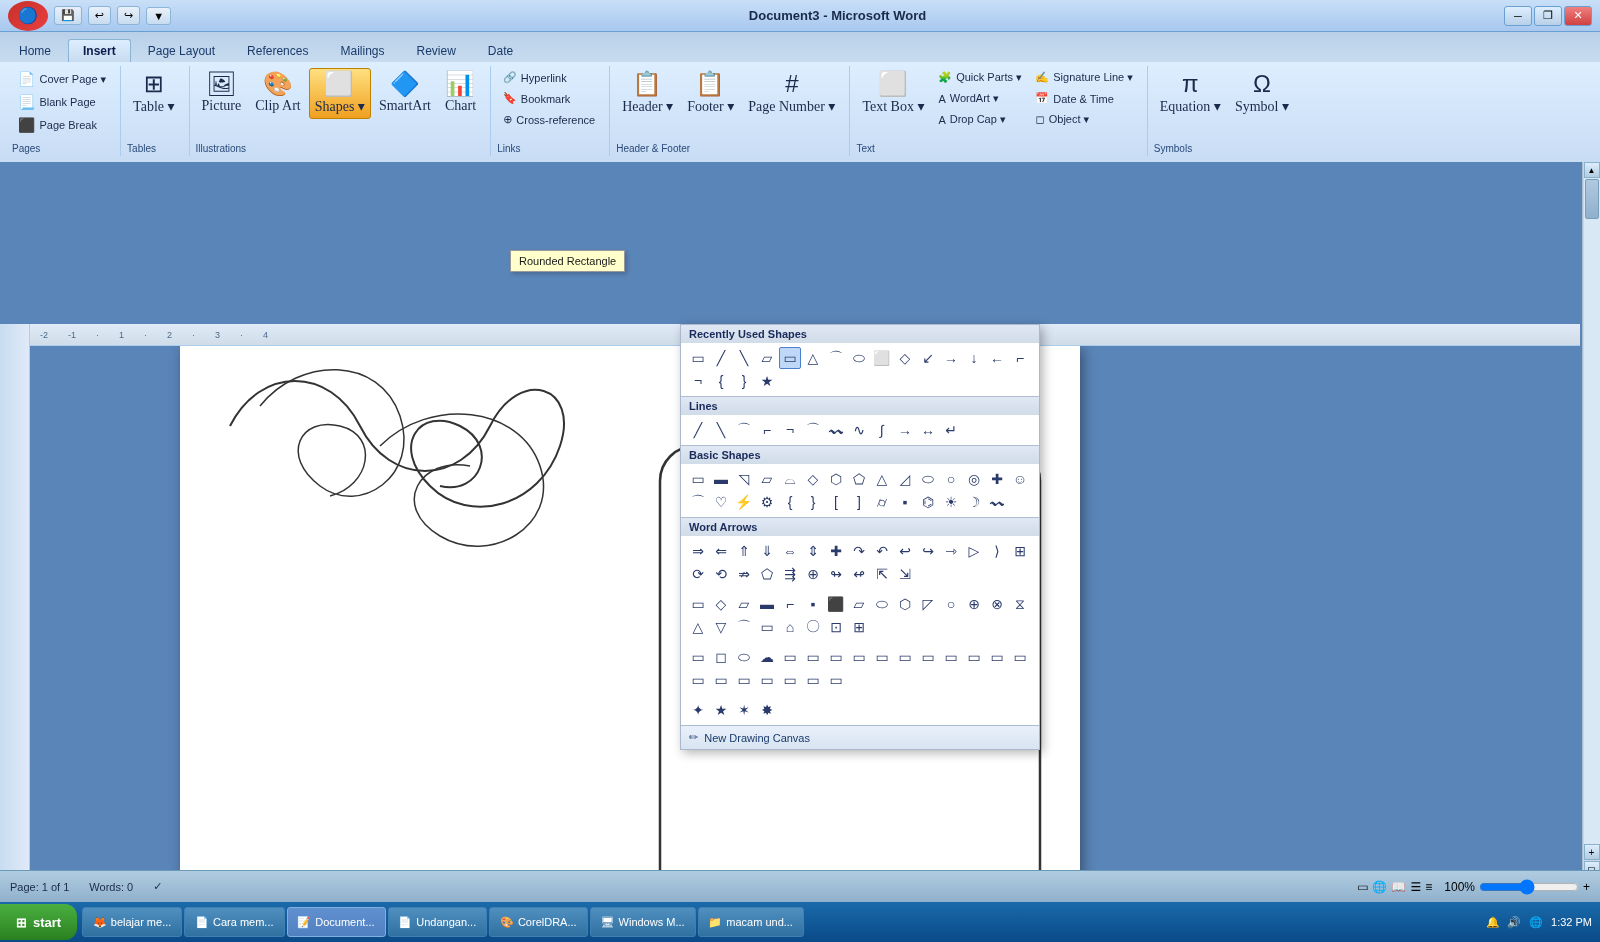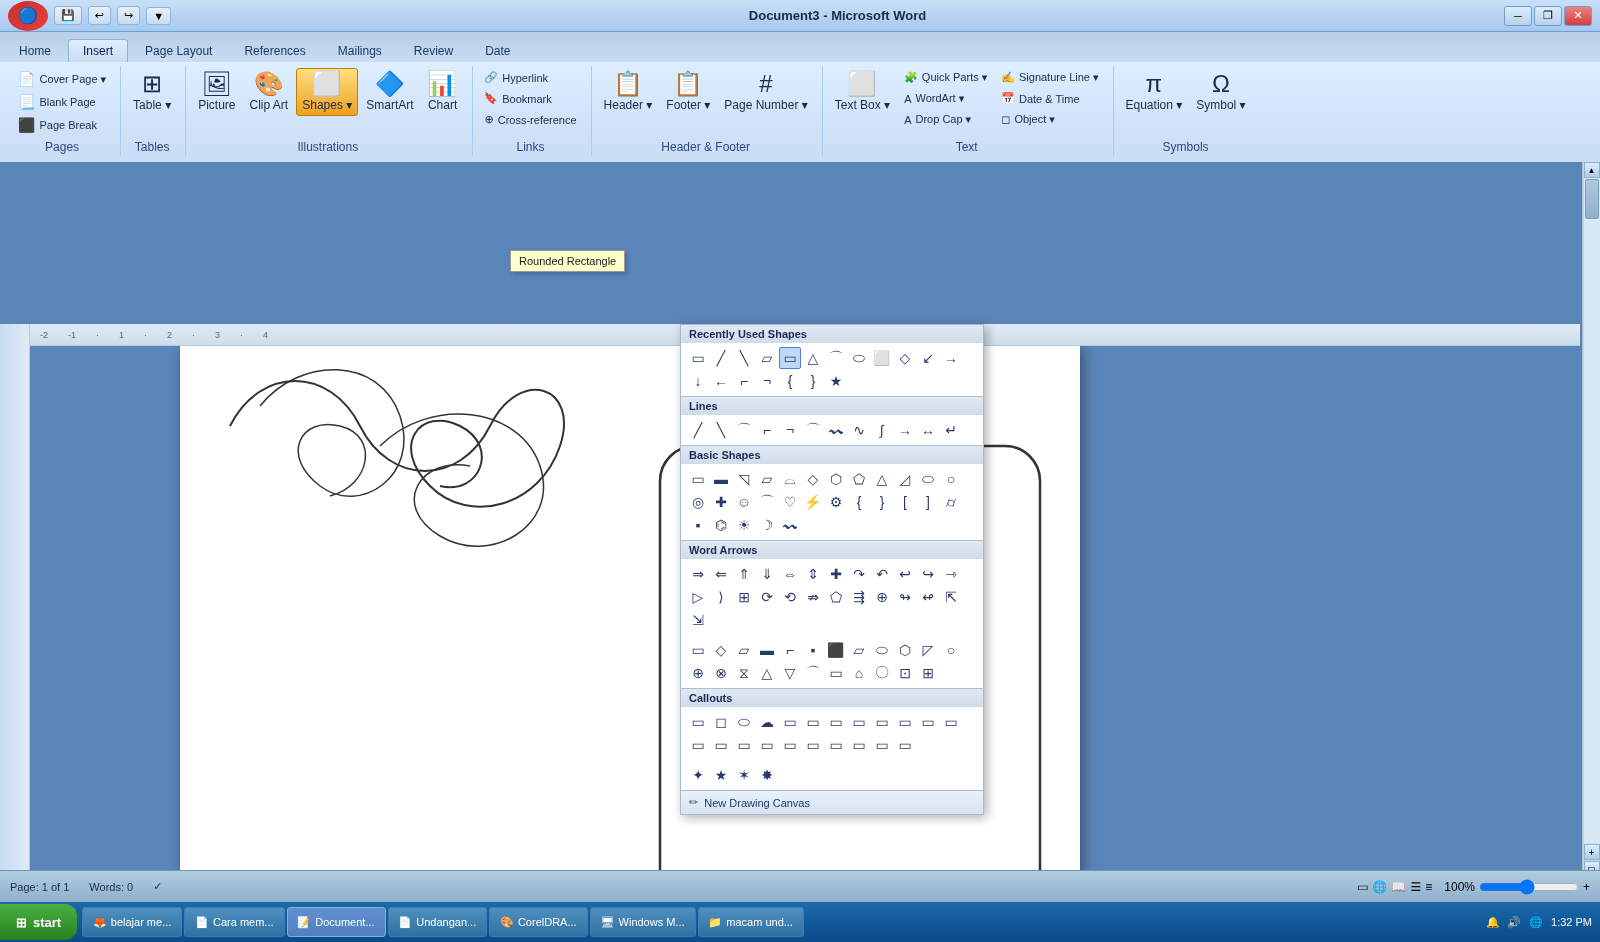--- a/index.html
+++ b/index.html
@@ -65,21 +65,21 @@
       cursor: pointer;
       border-radius: 3px 3px 0 0;
       border: 1px solid transparent;
       border-bottom: none;
       margin-right: 2px;
       margin-top: 28px;
     }
     .ribbon-tab.active {
       background: linear-gradient(to bottom, #ddeeff, #c8dcf0);
       border-color: #8ab4d4;
-      font-weight: normal;
+      font-weight: bold;
       color: #0a1a4a;
     }
 
     
     #ribbon-content {
       background: linear-gradient(to bottom, #ddeeff 0%, #c8dcf4 100%);
       padding: 4px 8px 6px;
       display: flex;
       align-items: stretch;
       gap: 2px;
@@ -89,23 +89,23 @@
     .ribbon-group {
       display: flex;
       flex-direction: column;
       align-items: flex-start;
       padding: 2px 8px 2px 4px;
       border-right: 1px solid #aaccee;
       min-width: fit-content;
     }
     .ribbon-group:last-child { border-right: none; }
     .ribbon-group-label {
-      font-size: 12px;
+      font-size: 10px;
       color: #2a4a7a;
-      text-align: center;
+      text-align: left;
       width: 100%;
       margin-top: auto;
       padding-top: 2px;
     }
 
     .group-items {
       display: flex;
       gap: 2px;
       align-items: flex-start;
       flex: 1;
@@ -120,21 +120,21 @@
       border-radius: 3px;
       cursor: pointer;
       border: 1px solid transparent;
       min-width: 40px;
       font-size: 10px;
       color: #1a2a4a;
       gap: 2px;
     }
     .ribbon-btn.active { background: linear-gradient(to bottom, #ffe080, #f0a020); border-color: #c08000; }
     .ribbon-btn .icon { font-size: 24px; line-height: 1; }
-    .ribbon-btn .label { font-size: 12px; text-align: center; color: #1a2a4a; }
+    .ribbon-btn .label { font-size: 14px; text-align: center; color: #1a2a4a; font-family: Liberation Serif, serif; }
 
     .ribbon-btn-small {
       display: flex;
       align-items: center;
       gap: 4px;
       padding: 2px 5px;
       border-radius: 3px;
       cursor: pointer;
       border: 1px solid transparent;
       font-size: 11px;
@@ -143,21 +143,21 @@
     }
     .ribbon-btn-small .icon { font-size: 14px; }
 
     .pages-group { flex-direction: column; gap: 1px; }
 
     
     #shapes-dropdown {
       position: absolute;
       top: 162px;
       left: 340px;
-      width: 304px;
+      width: 360px;
       background: white;
       border: 1px solid #aab8cc;
       box-shadow: 3px 3px 10px rgba(0,0,0,0.3);
       z-index: 1000;
       font-size: 11px;
     }
 
     .shapes-section-header {
       background: linear-gradient(to bottom, #e0e8f4, #d0dce8);
       padding: 3px 8px;
@@ -754,21 +754,20 @@
         <div class="shape-item">△</div>
         <div class="shape-item">▽</div>
         <div class="shape-item">⌒</div>
         <div class="shape-item">▭</div>
         <div class="shape-item">⌂</div>
         <div class="shape-item">〇</div>
         <div class="shape-item">⊡</div>
         <div class="shape-item">⊞</div>
       </div>
 
-      <div class="shapes-section-header">Callouts</div>
       <div class="shapes-grid">
         <div class="shape-item">▭</div>
         <div class="shape-item">◻</div>
         <div class="shape-item">⬭</div>
         <div class="shape-item">☁</div>
         <div class="shape-item">▭</div>
         <div class="shape-item">▭</div>
         <div class="shape-item">▭</div>
         <div class="shape-item">▭</div>
         <div class="shape-item">▭</div>

